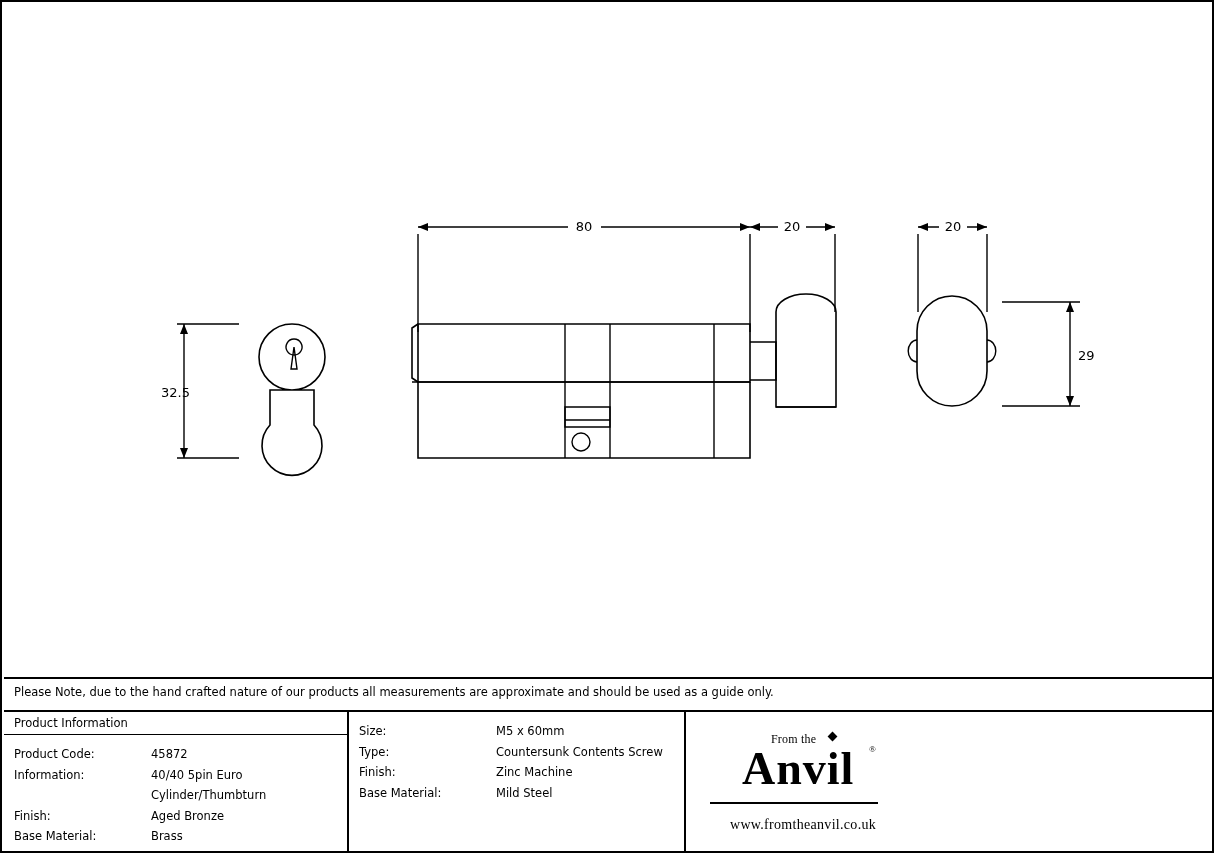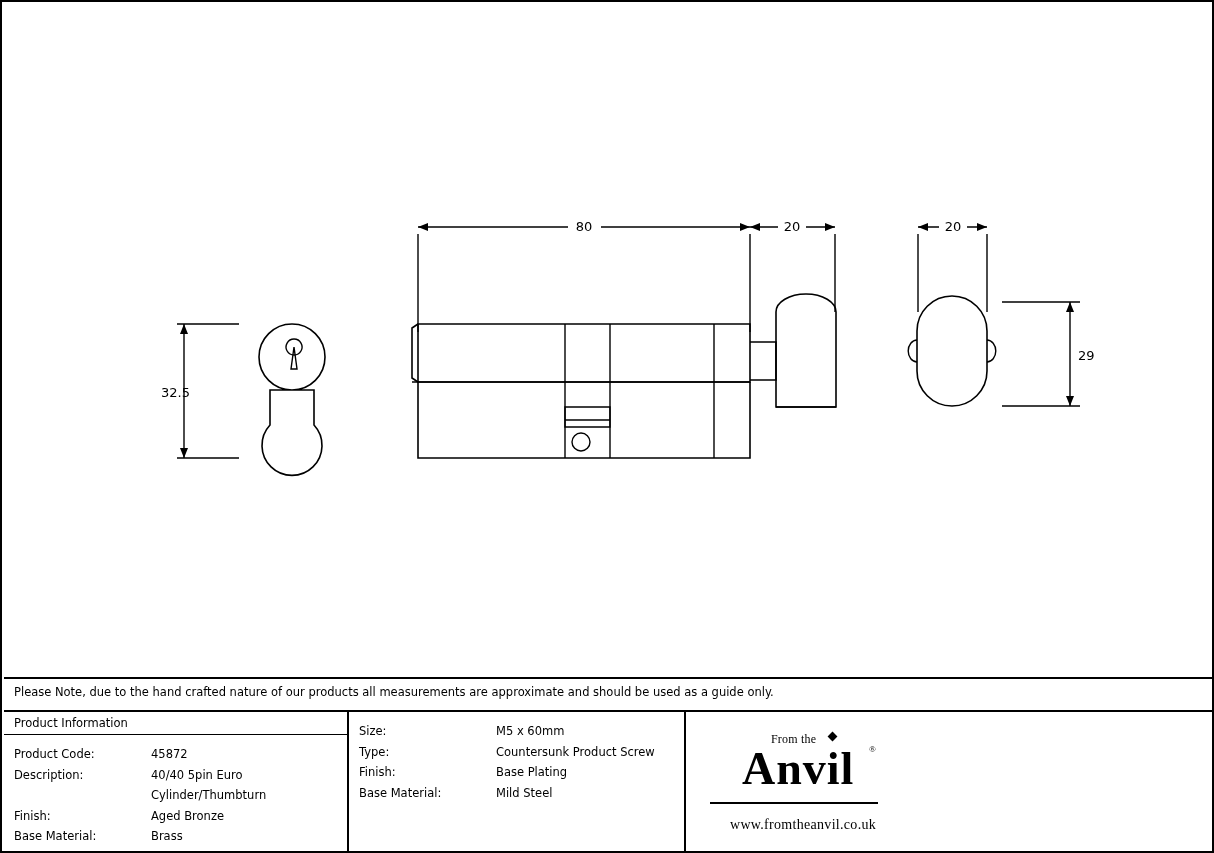--- a/index.html
+++ b/index.html
@@ -235,21 +235,21 @@
     <div class="cols">
 
       <div class="col col-a">
         <div class="col-head">Product Information</div>
         <div class="col-body">
           <div class="kv">
             <span class="k">Product Code:</span>
             <span class="v">45872</span>
           </div>
           <div class="kv">
-            <span class="k">Description:</span>
+            <span class="k">Information:</span>
             <span class="v">40/40 5pin Euro Cylinder/Thumbturn</span>
           </div>
           <div class="kv">
             <span class="k"></span>
           </div>
           <div class="kv">
             <span class="k">Finish:</span>
             <span class="v">Aged Bronze</span>
           </div>
           <div class="kv">
@@ -261,25 +261,25 @@
 
 
       <div class="col col-c">
         <div class="col-body">
           <div class="kv">
             <span class="k">Size:</span>
             <span class="v">M5 x 60mm</span>
           </div>
           <div class="kv">
             <span class="k">Type:</span>
-            <span class="v">Countersunk Product Screw</span>
+            <span class="v">Countersunk Contents Screw</span>
           </div>
           <div class="kv">
             <span class="k">Finish:</span>
-            <span class="v">Base Plating</span>
+            <span class="v">Zinc Machine</span>
           </div>
           <div class="kv">
             <span class="k">Base Material:</span>
             <span class="v">Mild Steel</span>
           </div>
         </div>
       </div>
 
       <div class="col col-d logo-cell">
         <div class="logo-wrap">

